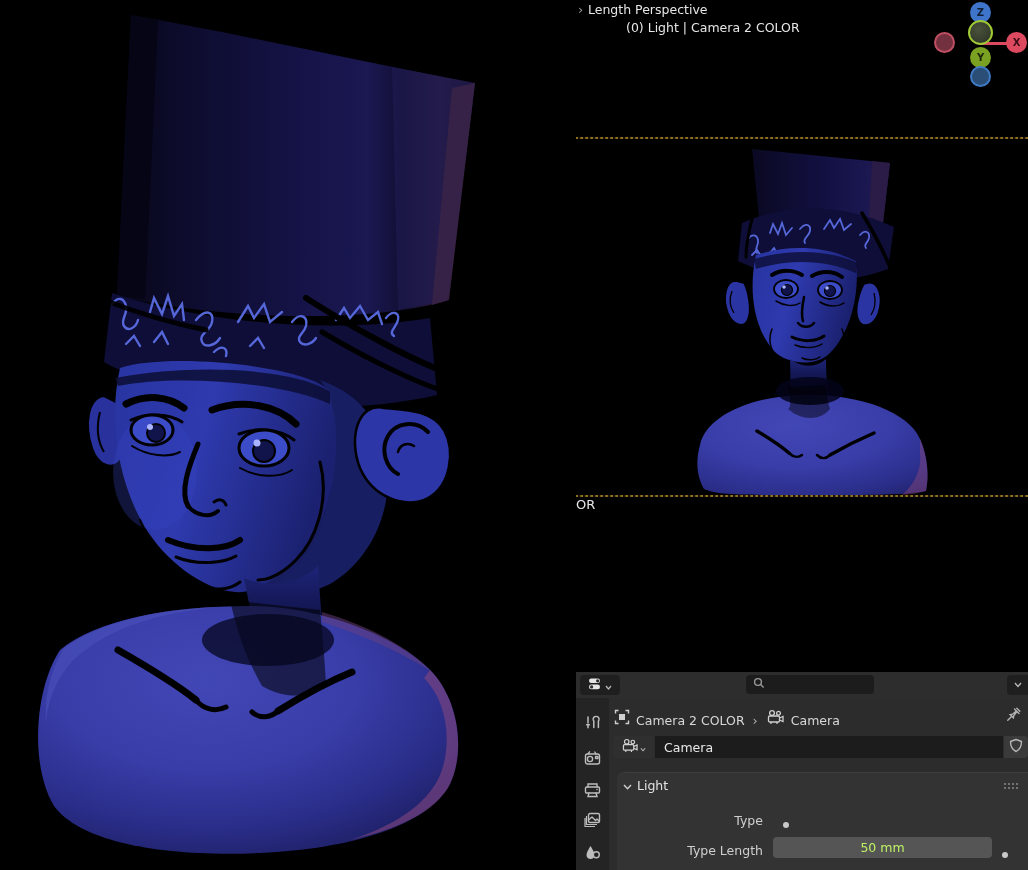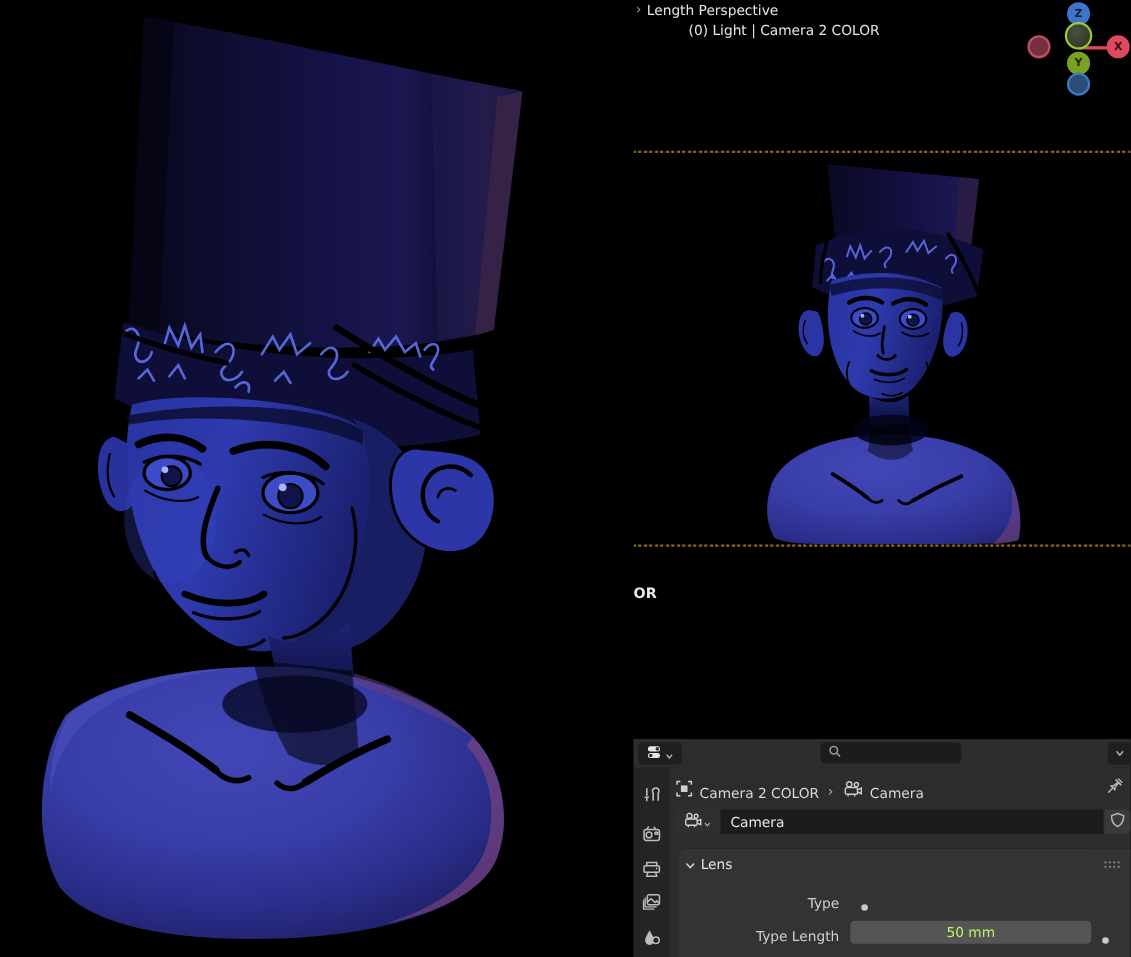--- a/index.html
+++ b/index.html
@@ -16,22 +16,22 @@
               text-shadow:0 1px 2px #000;}
   .vp-overlay .arrow{position:absolute;left:0;top:2px;color:#9a9a9a;font-size:13px;}
   .vp-overlay .l1{position:absolute;left:10px;top:2px;white-space:nowrap;}
   .vp-overlay .l2{position:absolute;left:20px;top:20px;white-space:nowrap;margin-left:28px;}
 
   .dash{position:absolute;left:0;right:0;height:2px;
         background:repeating-linear-gradient(90deg,#8f701f 0 2px,#191204 2px 4px,#6b5418 4px 5px);}
   .dash.top{top:137px;} .dash.bottom{top:495px;}
   .cam-frame{position:absolute;left:0;top:139px;width:452px;height:356px;overflow:hidden;background:#000;}
 
-  .clip-or{position:absolute;left:0px;top:497px;color:#e8e8e8;font-size:13px;font-weight:700;
-           text-shadow:0 1px 2px #000;margin-top:36px;}
+  .clip-or{position:absolute;left:0px;top:497px;color:#e8e8e8;font-size:13px;font-weight:400;
+           text-shadow:0 1px 2px #000;}
 
   
   .gizmo{position:absolute;right:0;top:0;width:452px;height:92px;}
   .gline{position:absolute;left:405px;top:42px;width:36px;height:2.5px;background:#dd4a60;}
   .gb{position:absolute;border-radius:50%;display:flex;align-items:center;justify-content:center;
       font-size:10px;font-weight:bold;box-sizing:border-box;}
   .gb.z {left:394px;top:2px;width:21px;height:21px;background:#3e74c9;color:#0e1f36;}
   .gb.view{left:392px;top:20px;width:25px;height:25px;background:radial-gradient(circle at 40% 35%,#49523c,#2b3124);
            border:2.5px solid #9fca35;}
   .gb.y {left:394px;top:47px;width:21px;height:21px;background:#7aa122;color:#1d2707;}
@@ -427,21 +427,21 @@
         </button>
       </div>
 
       <div class="panel">
         <div class="phead">
           <span class="icon">
             <svg width="9" height="6" viewBox="0 0 9 6">
                 <path d="M1,1 L4.5,4.7 L8,1" fill="none" stroke="#cfcfcf" stroke-width="1.4"></path>
               </svg>
           </span>
-          <span>Lens</span>
+          <span>Light</span>
           <span class="dragdots icon">
             <svg width="16" height="10" viewBox="0 0 16 10" fill="#8a8a8a">
               <circle cx="2" cy="2" r="1"></circle>
                 <circle cx="6" cy="2" r="1"></circle>
                 <circle cx="10" cy="2" r="1"></circle>
                 <circle cx="14" cy="2" r="1"></circle>
               <circle cx="2" cy="6" r="1"></circle>
                 <circle cx="6" cy="6" r="1"></circle>
                 <circle cx="10" cy="6" r="1"></circle>
                 <circle cx="14" cy="6" r="1"></circle>

